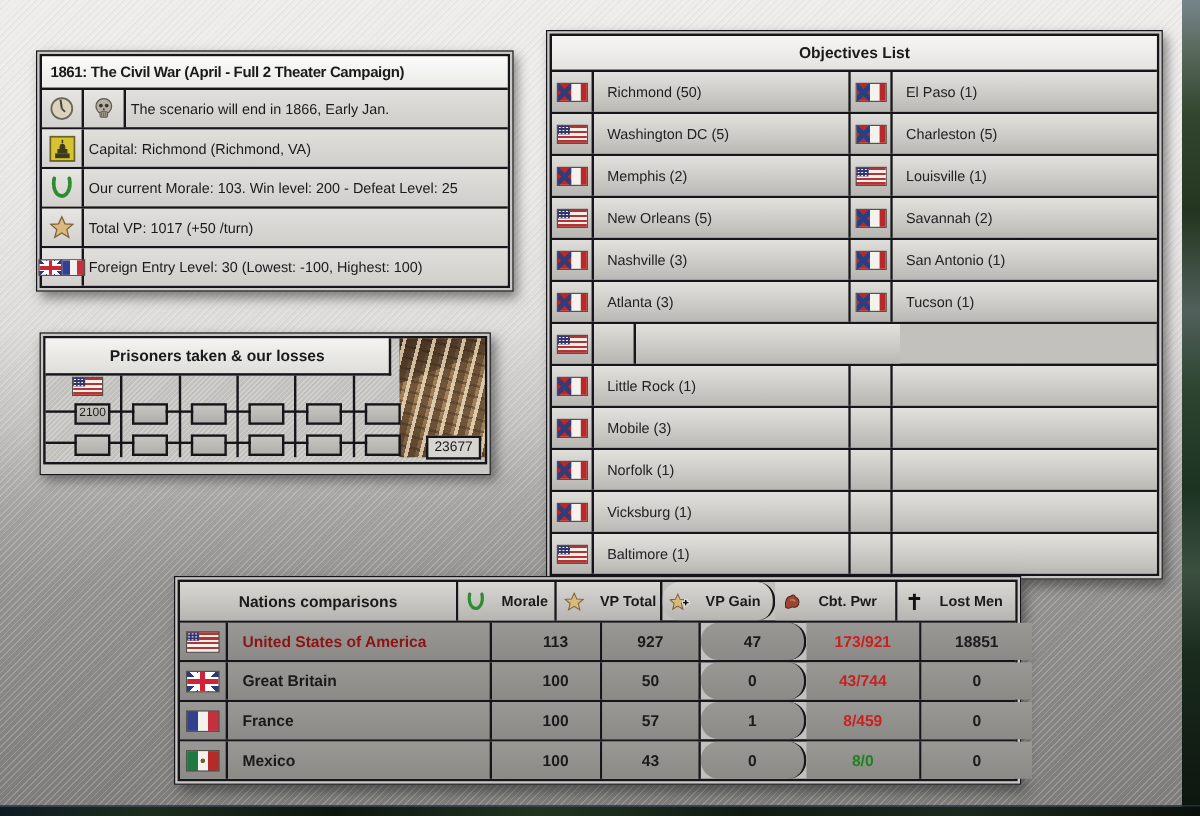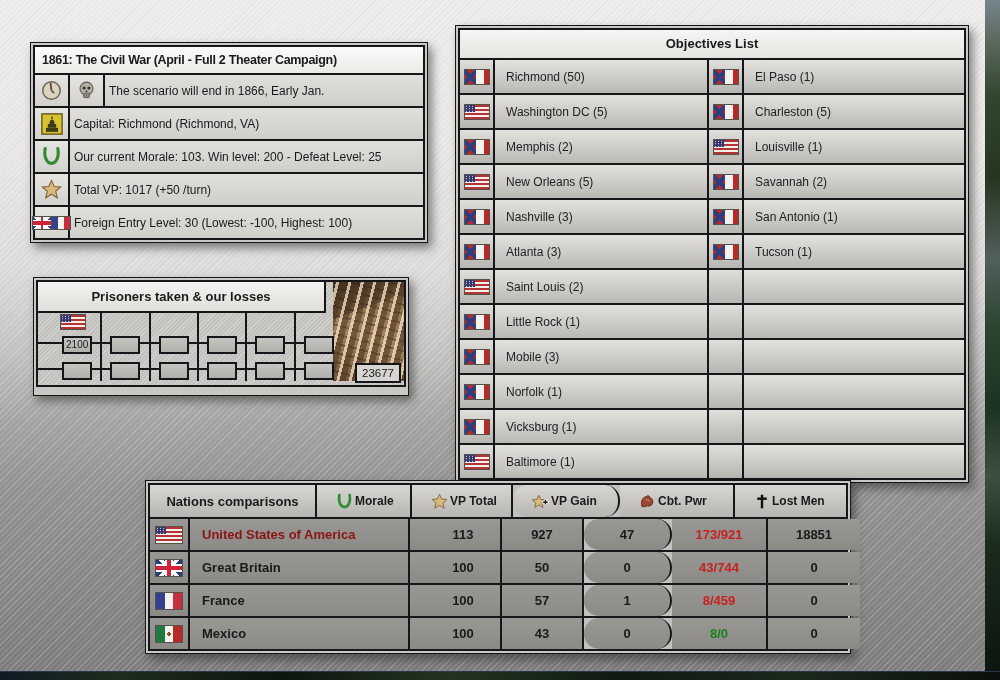--- a/index.html
+++ b/index.html
@@ -83,21 +83,21 @@
   .na-head .na-cell{background:linear-gradient(180deg,#d8d7d3,#b6b5b1);}
   .na-data .na-cell{background:linear-gradient(180deg,#999895,#8b8a87);}
   .na-title{flex:1;}
   .na-flagcell{width:38px;flex:none;}
   .na-namecell{width:206px;flex:none;justify-content:flex-start;padding-left:12px;}
   .c-morale{width:74px;flex:none;padding-left:16px;}
   .c-vptotal{width:80px;flex:none;}
   .c-vpgain{width:86px;flex:none;border-radius:15px;}
   .c-cbt{width:94px;flex:none;}
   .c-lost{width:92px;flex:none;}
-  .na-head .stat{justify-content:flex-start;padding-left:19px;gap:2px;}
+  .na-head .stat{justify-content:flex-start;padding-left:6px;gap:13px;}
   .hlabel{font-weight:bold;font-size:12px;}
   .name-red{color:#8b1414;}
   .val-red{color:#c92020;}
   .val-green{color:#1c821c;}
 
   
   .flag{display:inline-block;width:24px;height:14px;position:relative;flex:none;}
   .flag-lg{width:26px;height:16px;}
   .flag-us{background:repeating-linear-gradient(180deg,#b43333 0 2px,#f2f0ea 2px 4px);box-shadow:0 0 0 1px #55524c;}
   .flag-us::before{content:"";position:absolute;left:0;top:0;width:10px;height:7px;background-color:#35356e;
@@ -259,21 +259,20 @@
         <div class="obj-name left">Atlanta (3)</div>
         <div class="obj-flag">
             <span class="flag flag-csa"></span>
           </div>
         <div class="obj-name right">Tucson (1)</div>
       </div>
       <div class="obj-row">
         <div class="obj-flag">
             <span class="flag flag-us"></span>
           </div>
-        <div class="obj-name left">Saint Louis (2)</div>
         <div class="obj-flag">
             <span class="flag"></span>
           </div>
         <div class="obj-name right"></div>
       </div>
       <div class="obj-row">
         <div class="obj-flag">
             <span class="flag flag-csa"></span>
           </div>
         <div class="obj-name left">Little Rock (1)</div>

